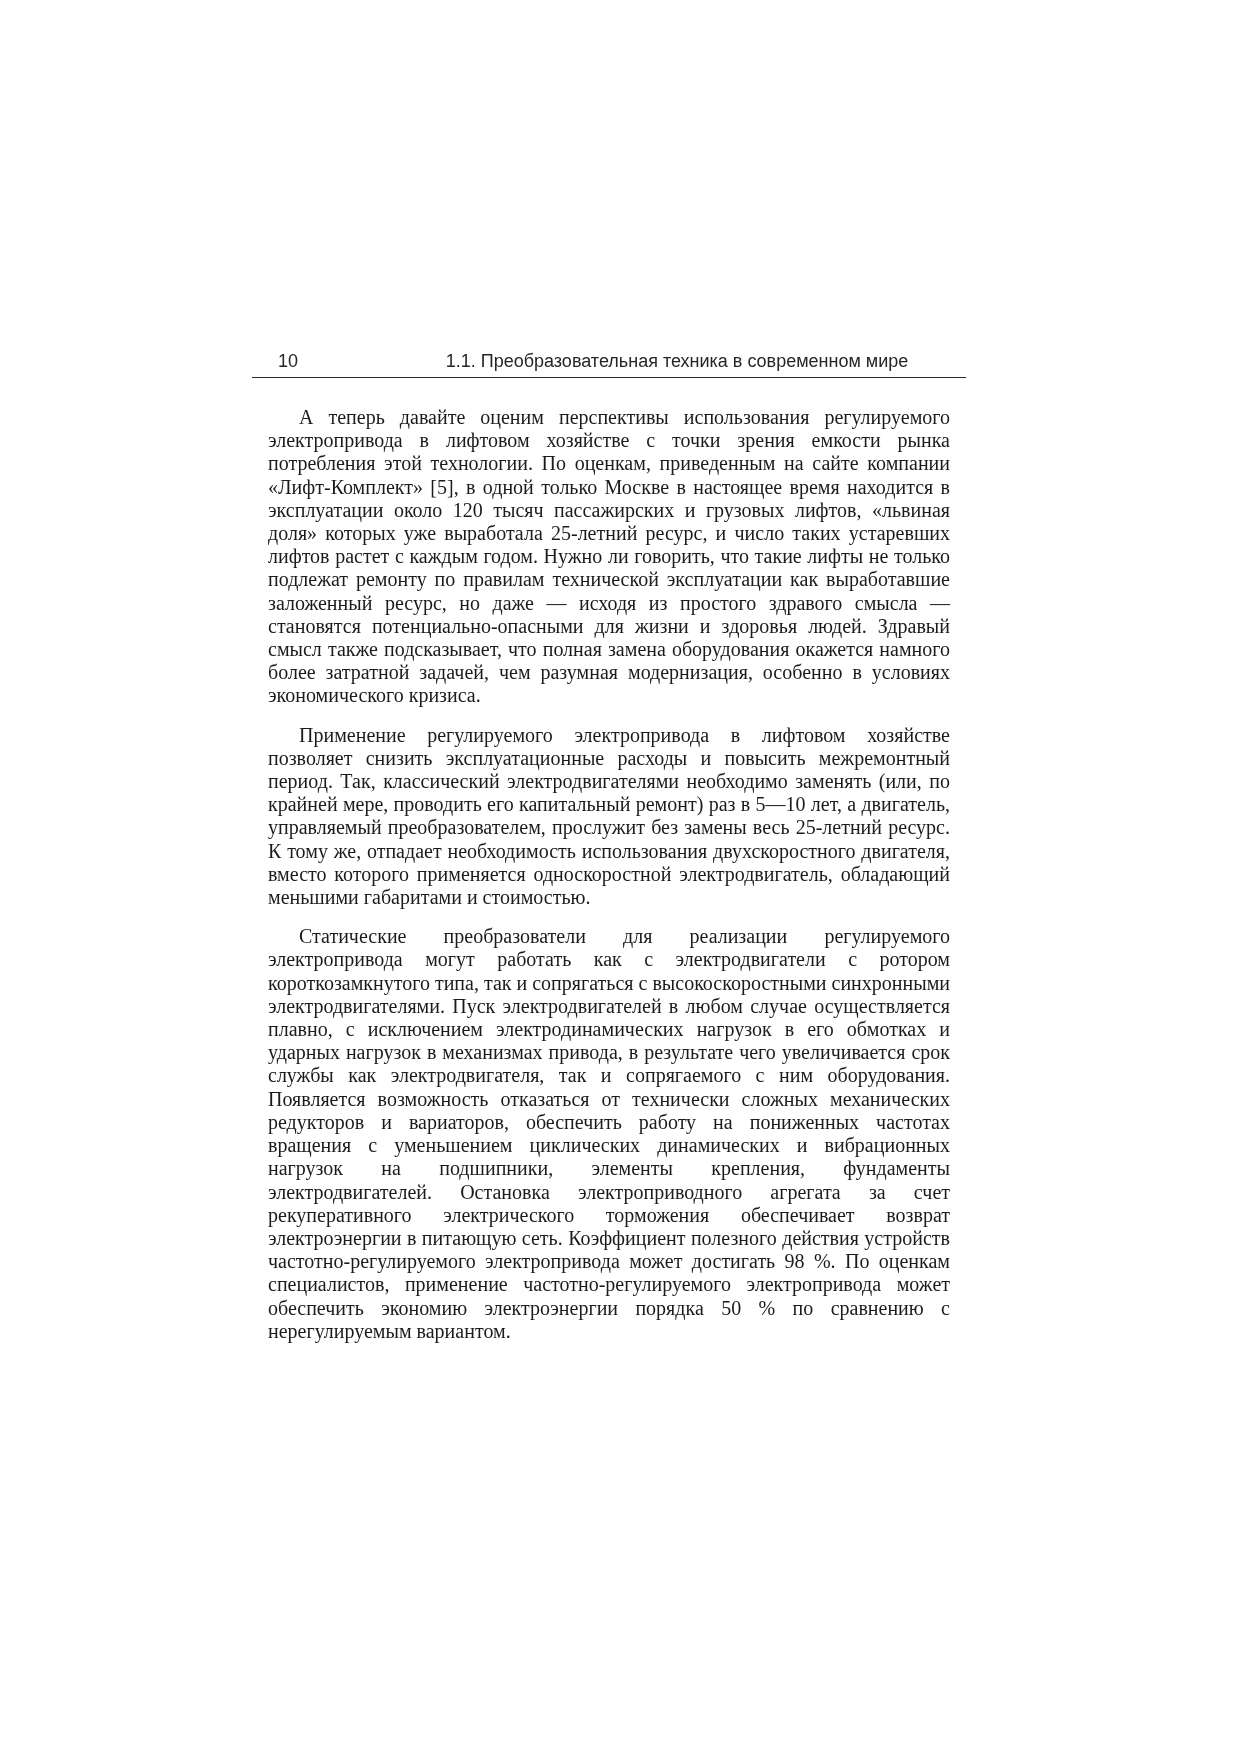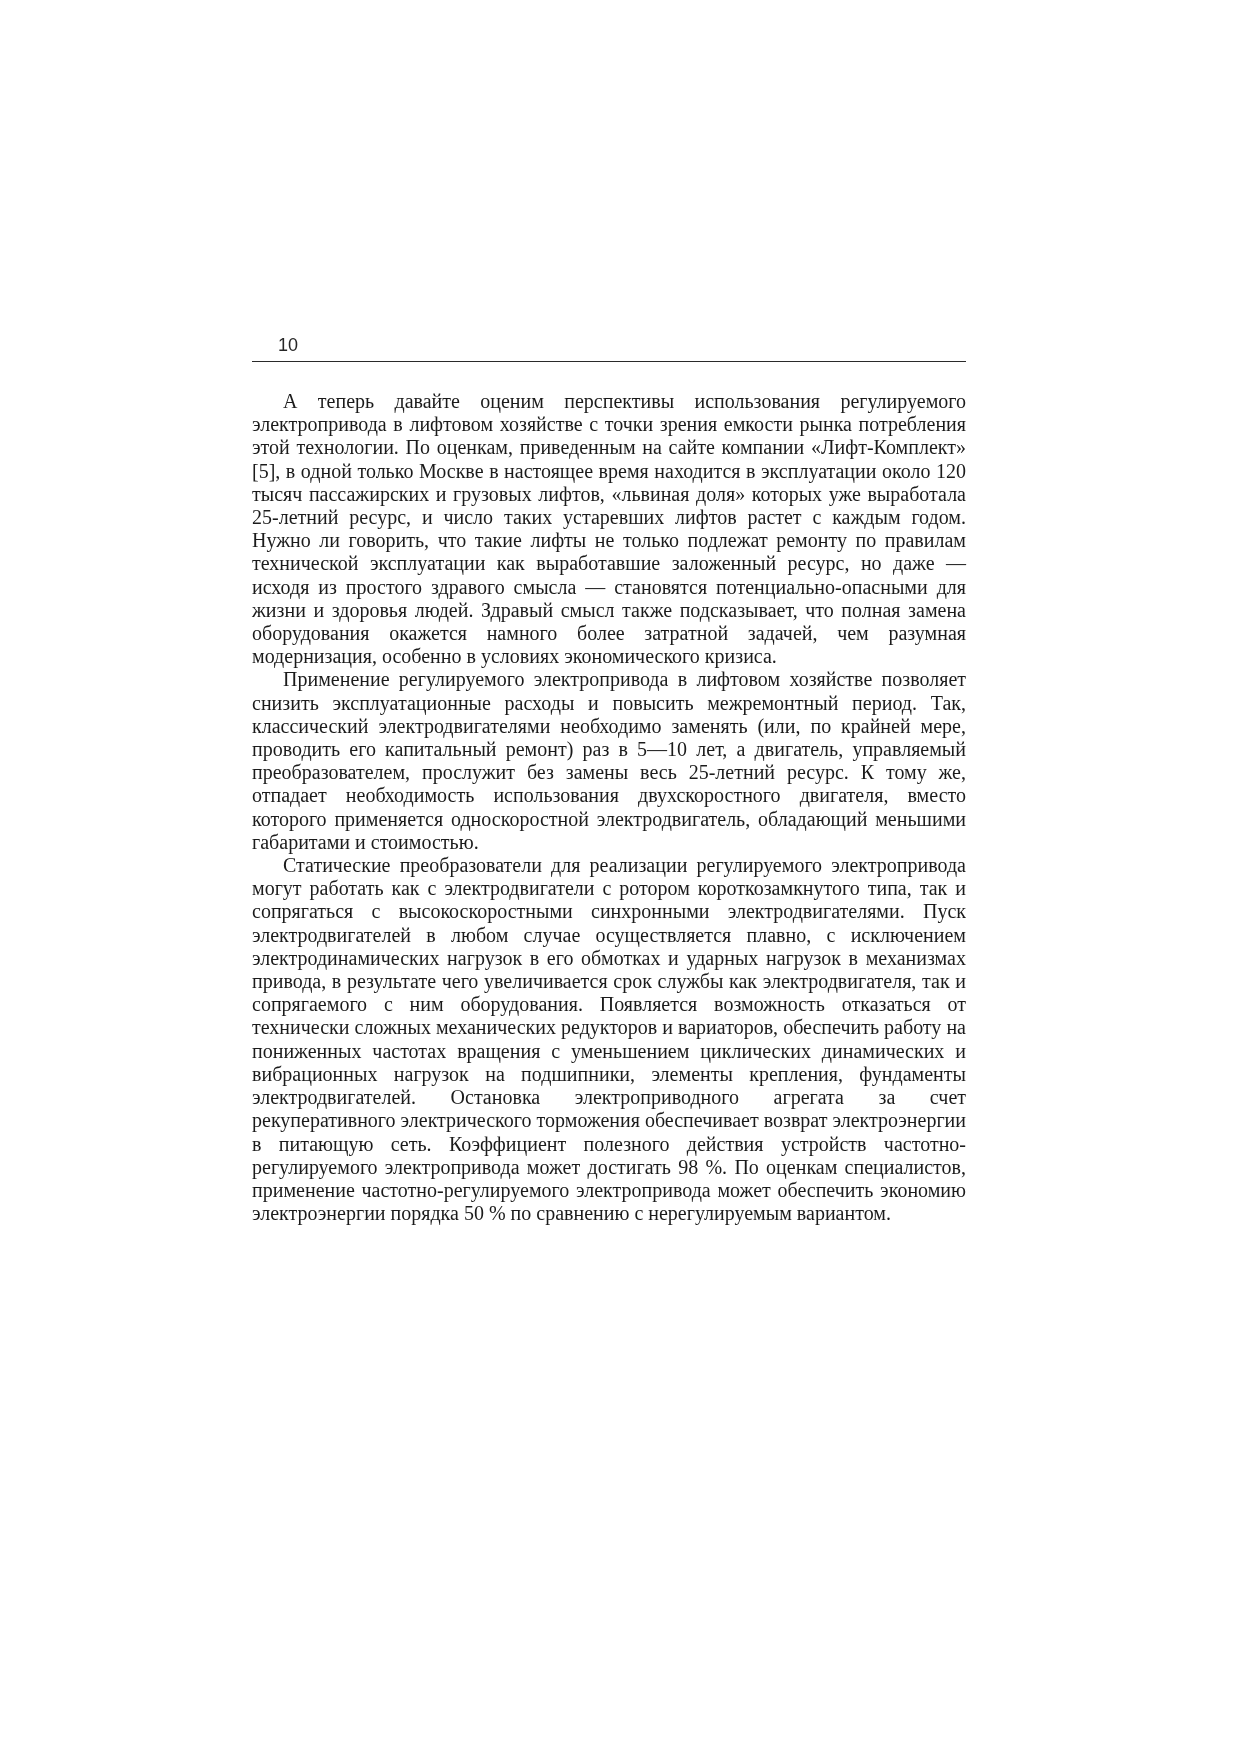--- a/index.html
+++ b/index.html
@@ -12,21 +12,21 @@
     overflow: hidden;
   }
   .page {
     position: absolute;
     inset: 0;
     background: #ffffff;
     color: #1b1b1b;
   }
   .running-head {
     position: absolute;
-    top: 335px;
+    top: 351px;
     left: 252px;
     width: 714px;
     height: 21px;
     border-bottom: 1.5px solid #2a2a2a;
     padding-bottom: 5px;
     font-family: "Liberation Sans", "DejaVu Sans", sans-serif;
     font-size: 18px;
     line-height: 21px;
     color: #262626;
     text-align: right;
@@ -48,34 +48,35 @@
     top: 390px;
     left: 252px;
     width: 714px;
     font-family: "Liberation Serif", "DejaVu Serif", serif;
     font-size: 20px;
     line-height: 23.2px;
     text-align: justify;
     color: #1b1b1b;
   }
   .para {
-    margin: 0;
+    margin: 16px;
     padding: 0;
     text-indent: 31px;
     hyphens: auto;
     -webkit-hyphens: auto;
   }
 </style>
 </head>
 <body>
 
 <div class="page">
 
   <header class="running-head">
     <span class="pagenum">10</span>
+    <span class="runtitle">1.1. Преобразовательная техника в современном мире</span>
   </header>
 
   <main class="textblock">
     <p class="para">А теперь давайте оценим перспективы использования регулируемого электропривода в лифтовом хозяйстве с точки зрения емкости рынка потребления этой технологии. По оценкам, приведенным на сайте компании «Лифт-Комплект» [5], в одной только Москве в настоящее время находится в эксплуатации около 120 тысяч пассажирских и грузовых лифтов, «львиная доля» которых уже выработала 25-летний ресурс, и число таких устаревших лифтов растет с каждым годом. Нужно ли говорить, что такие лифты не только подлежат ремонту по правилам технической эксплуатации как выработавшие заложенный ресурс, но даже — исходя из простого здравого смысла — становятся потенциально-опасными для жизни и здоровья людей. Здравый смысл также подсказывает, что полная замена оборудования окажется намного более затратной задачей, чем разумная модернизация, особенно в условиях экономического кризиса.</p>
     <p class="para">Применение регулируемого электропривода в лифтовом хозяйстве позволяет снизить эксплуатационные расходы и повысить межремонтный период. Так, классический электродвигателями необходимо заменять (или, по крайней мере, проводить его капитальный ремонт) раз в 5—10 лет, а двигатель, управляемый преобразователем, прослужит без замены весь 25-летний ресурс. К тому же, отпадает необходимость использования двухскоростного двигателя, вместо которого применяется односкоростной электродвигатель, обладающий меньшими габаритами и стоимостью.</p>
     <p class="para">Статические преобразователи для реализации регулируемого электропривода могут работать как с электродвигатели с ротором короткозамкнутого типа, так и сопрягаться с высокоскоростными синхронными электродвигателями. Пуск электродвигателей в любом случае осуществляется плавно, с исключением электродинамических нагрузок в его обмотках и ударных нагрузок в механизмах привода, в результате чего увеличивается срок службы как электродвигателя, так и сопрягаемого с ним оборудования. Появляется возможность отказаться от технически сложных механических редукторов и вариаторов, обеспечить работу на пониженных частотах вращения с уменьшением циклических динамических и вибрационных нагрузок на подшипники, элементы крепления, фундаменты электродвигателей. Остановка электроприводного агрегата за счет рекуперативного электрического торможения обеспечивает возврат электроэнергии в питающую сеть. Коэффициент полезного действия устройств частотно-регулируемого электропривода может достигать 98 %. По оценкам специалистов, применение частотно-регулируемого электропривода может обеспечить экономию электроэнергии порядка 50 % по сравнению с нерегулируемым вариантом.</p>
   </main>
 
 </div>
 

